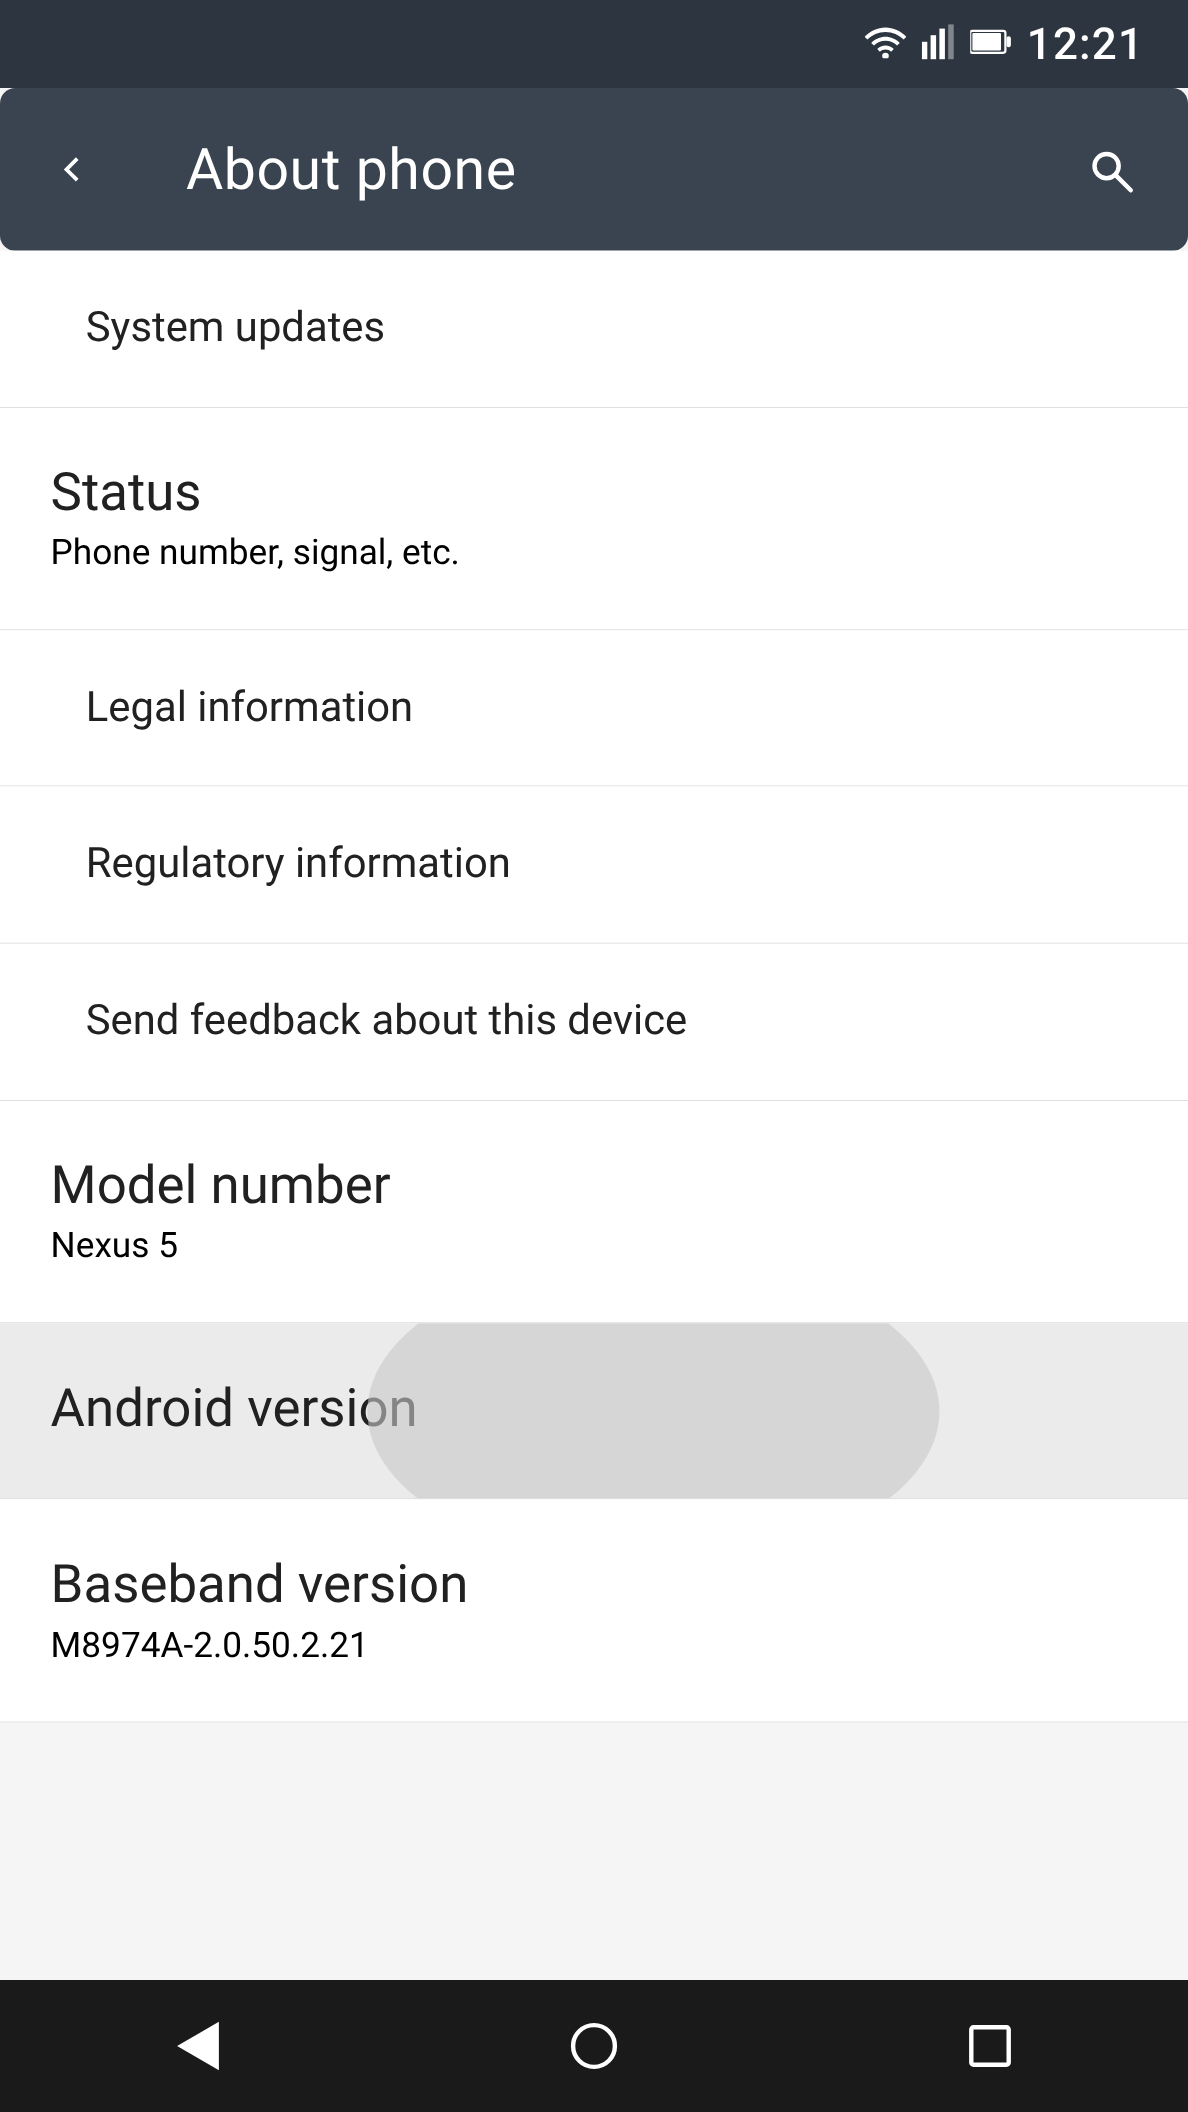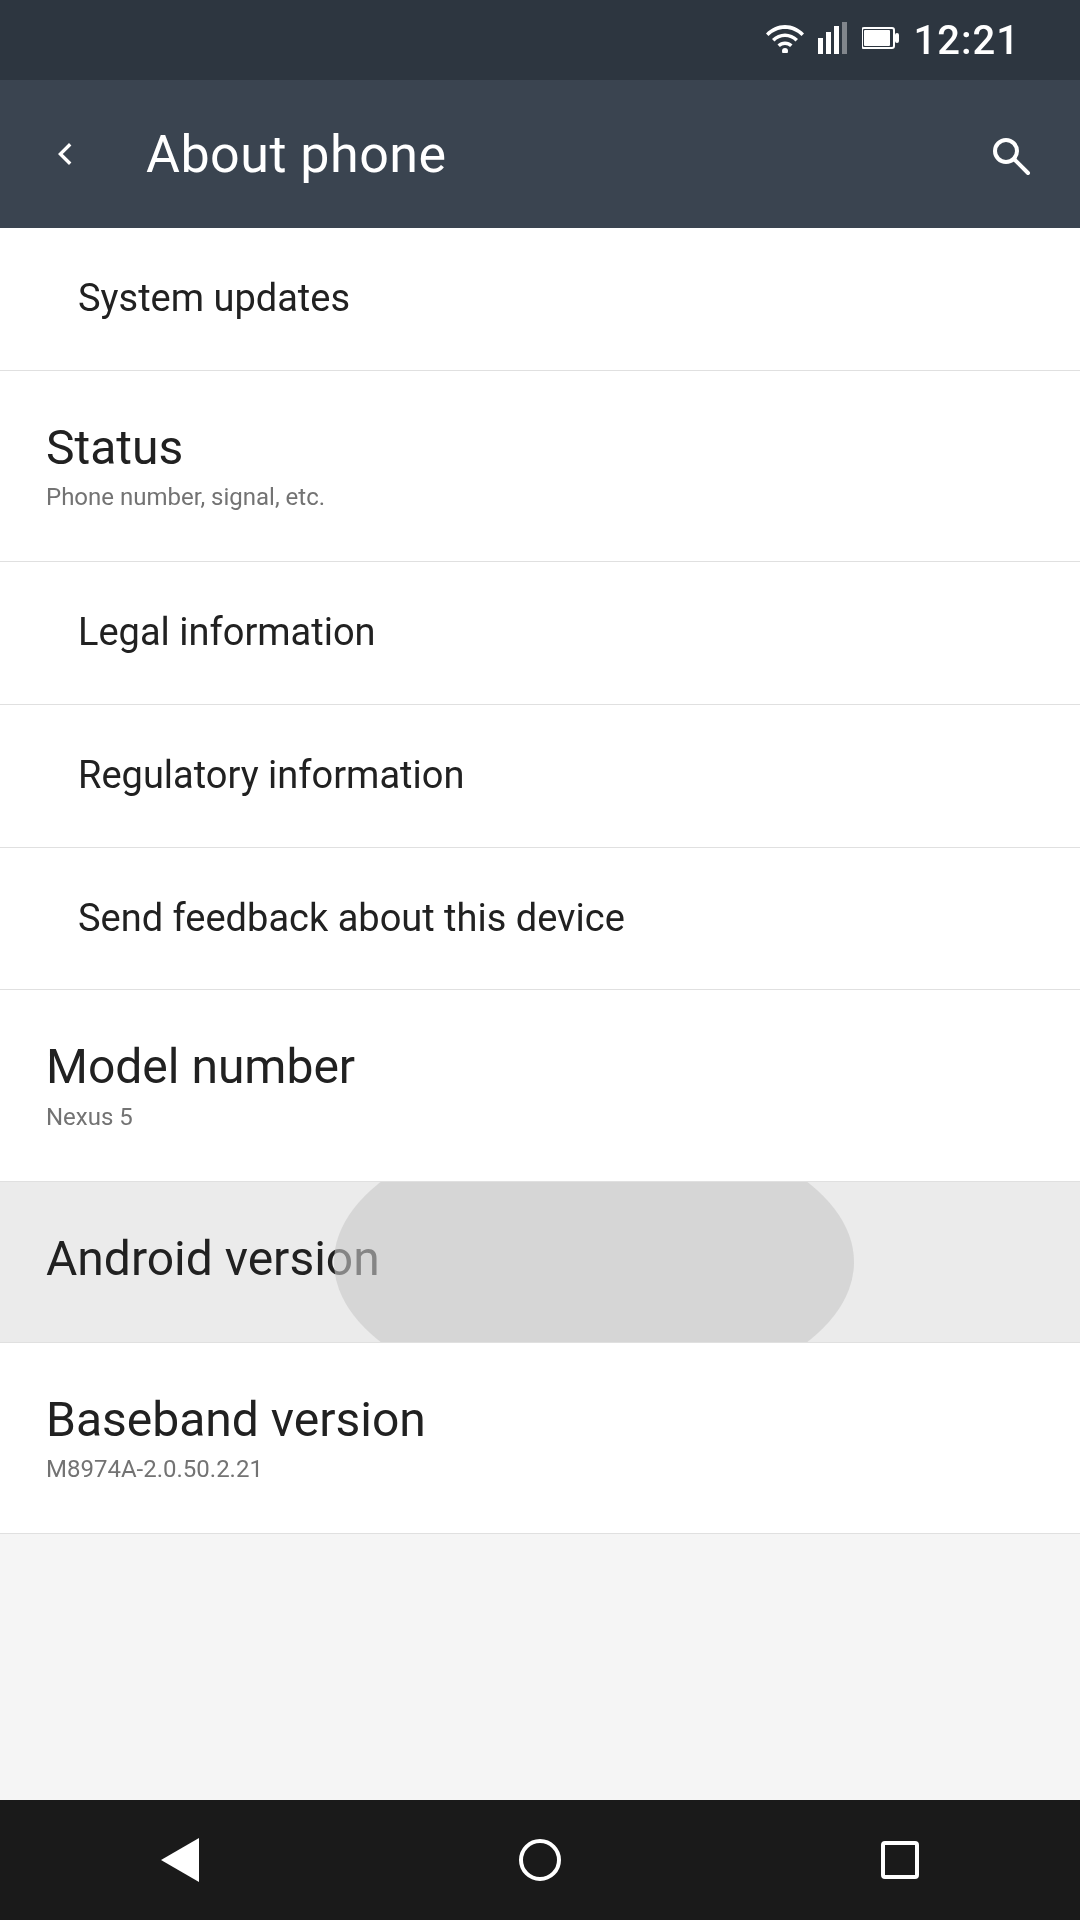--- a/index.html
+++ b/index.html
@@ -18,21 +18,21 @@
     }
 
     
     .status-bar {
       width: 100%;
       height: 80px;
       background-color: #2d3640;
       display: flex;
       align-items: center;
       justify-content: flex-end;
-      padding: 0 60px;
+      padding: 0 40px;
       gap: 20px;
     }
 
     .status-bar-time {
       color: white;
       font-size: 40px;
       font-weight: 500;
       letter-spacing: 1px;
     }
 
@@ -43,21 +43,22 @@
     }
 
     
     .toolbar {
       width: 100%;
       height: 148px;
       background-color: #3a4450;
       display: flex;
       align-items: center;
       padding: 0 36px;
-      gap: 40px;
+      gap: 63px;
+      border-radius: 14px;
     }
 
     .back-button {
       color: white;
       font-size: 52px;
       cursor: pointer;
       display: flex;
       align-items: center;
       justify-content: center;
       width: 70px;
@@ -100,22 +101,22 @@
 
     .list-item-title {
       font-size: 48px;
       color: #212121;
       font-weight: 400;
       line-height: 1.2;
       margin-bottom: 6px;
     }
 
     .list-item-subtitle {
-      font-size: 24px;
-      color: #737373;
+      font-size: 32px;
+      color: #000000;
       font-weight: 400;
       line-height: 1.3;
     }
 
     .list-item-title-only {
       font-size: 38px;
       color: #212121;
       font-weight: 400;
       line-height: 1.2;
       margin-left: 32px;

